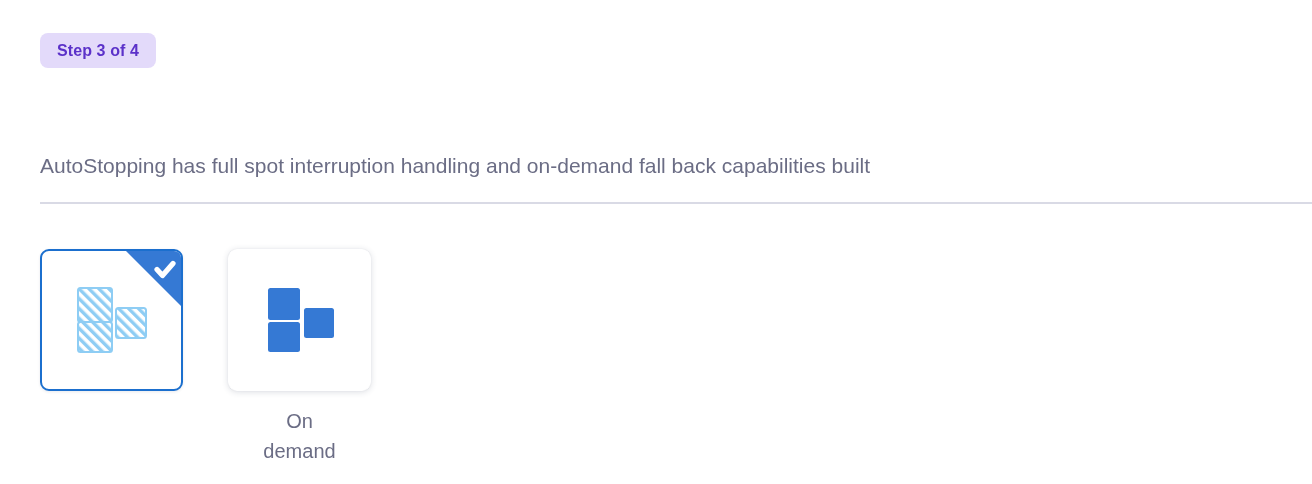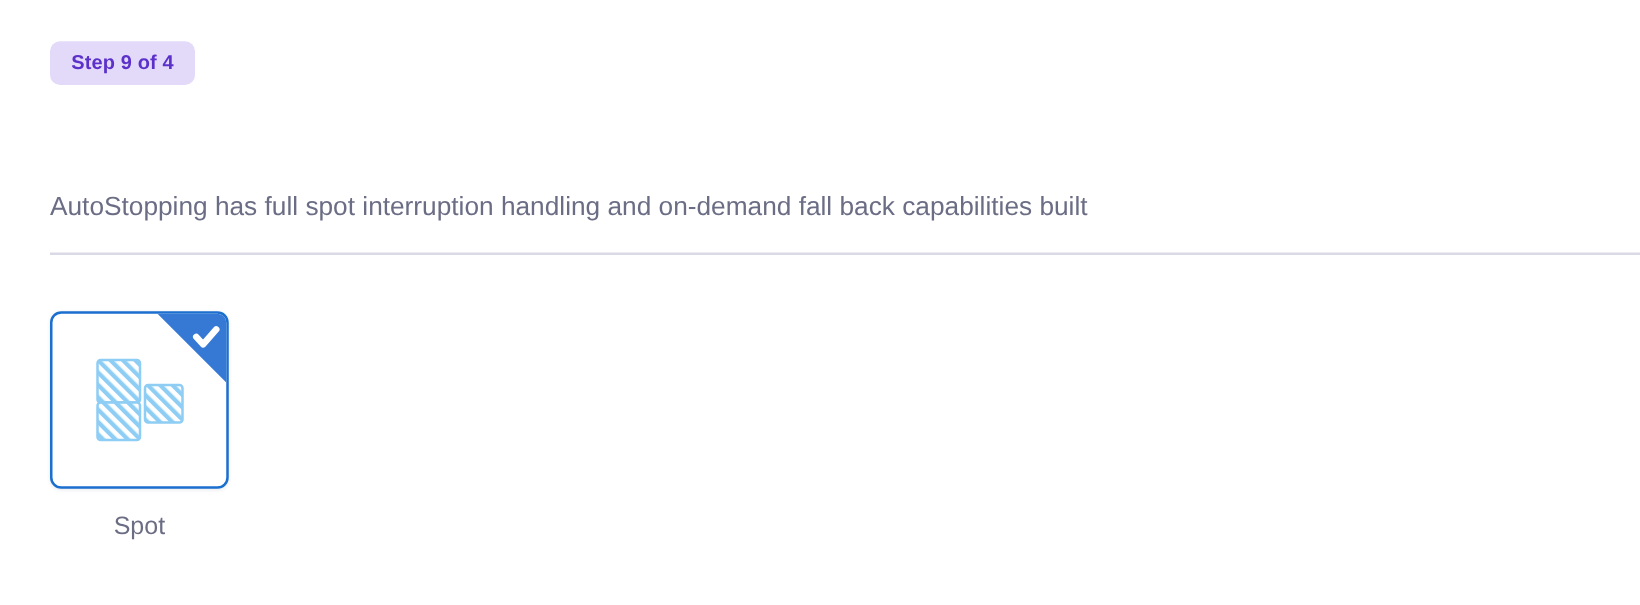--- a/index.html
+++ b/index.html
@@ -150,21 +150,21 @@
     max-width: 100px;
     margin-left: auto;
     margin-right: auto;
   }
 </style>
 </head>
 <body>
 
 <div class="page">
 
-  <div class="step-badge">Step 9 of 4</div>
+  <div class="step-badge">Step 3 of 4</div>
 
 
   <p class="page-subtitle">AutoStopping has full spot interruption handling and on-demand fall back capabilities built</p>
 
   <div class="divider"></div>
 
   <div class="card-row">
 
     <div class="card-option">
       <div class="option-card selected">
@@ -186,18 +186,31 @@
         <div class="corner-check">
           <svg width="62" height="62" viewBox="0 0 62 62" aria-hidden="true">
             <path d="M62 0 L62 55 L7 0 Z" fill="#3579d4"></path>
             <g>
               <path d="M38 18.5 L43.5 24.5 L54 12.5" fill="none" stroke="#ffffff" stroke-width="5.2" stroke-linecap="round" stroke-linejoin="round"></path>
             </g>
           </svg>
         </div>
       </div>
 
-      <div class="card-label">Spot</div>
     </div>
 
+    <div class="card-option">
+      <div class="option-card unselected">
+
+        <div class="card-icon">
+          <svg width="80" height="72" viewBox="0 0 80 72" aria-hidden="true">
+            <rect x="8" y="4" width="32" height="32" rx="2.5" fill="#3579d4"></rect>
+            <rect x="44" y="24" width="30" height="30" rx="2.5" fill="#3579d4"></rect>
+            <rect x="8" y="38" width="32" height="30" rx="2.5" fill="#3579d4"></rect>
+          </svg>
+        </div>
+      </div>
+
+      <div class="card-label wrap">On demand</div>
+    </div>
 
   </div>
 </div>
 
 </body></html>

